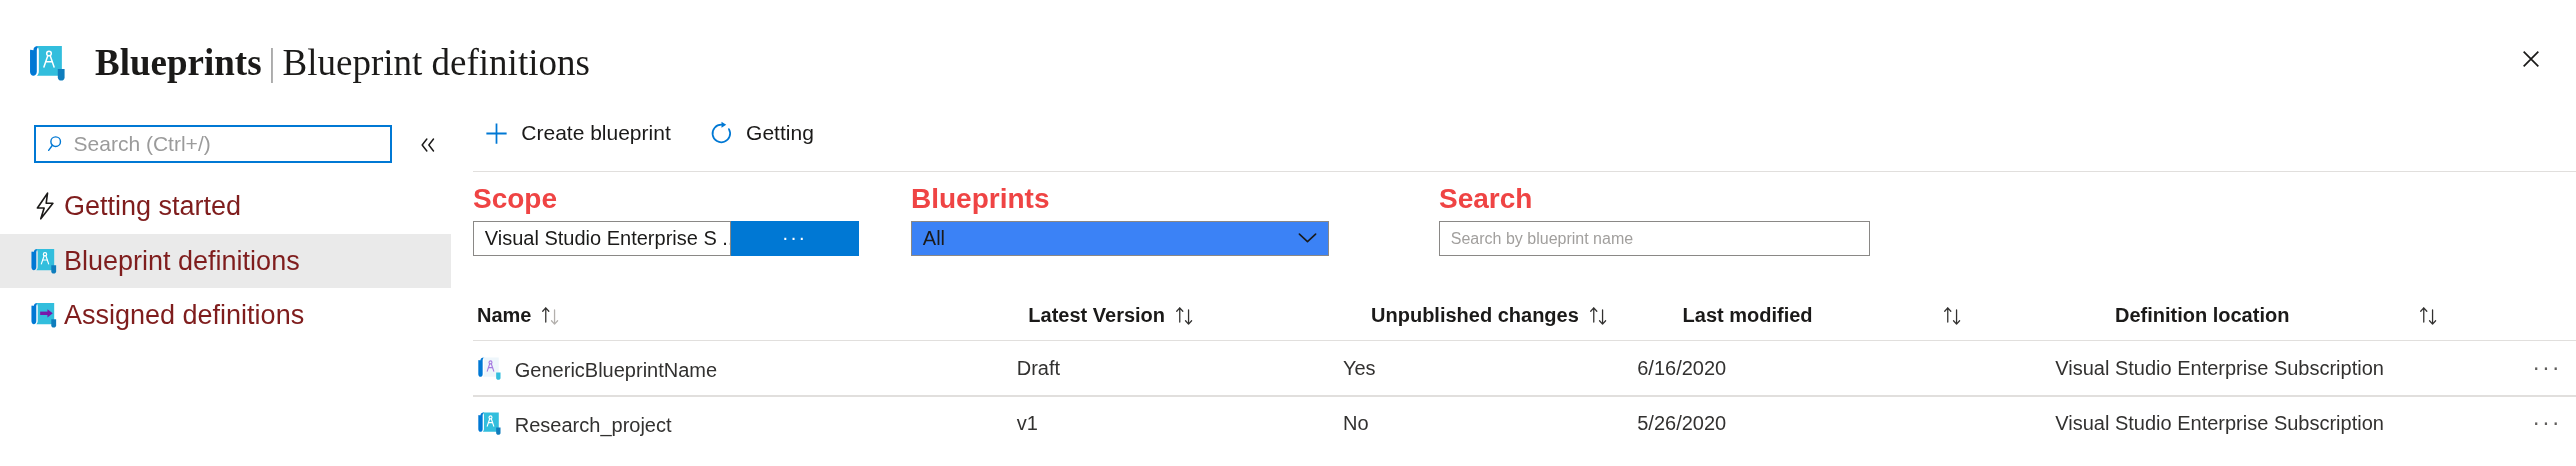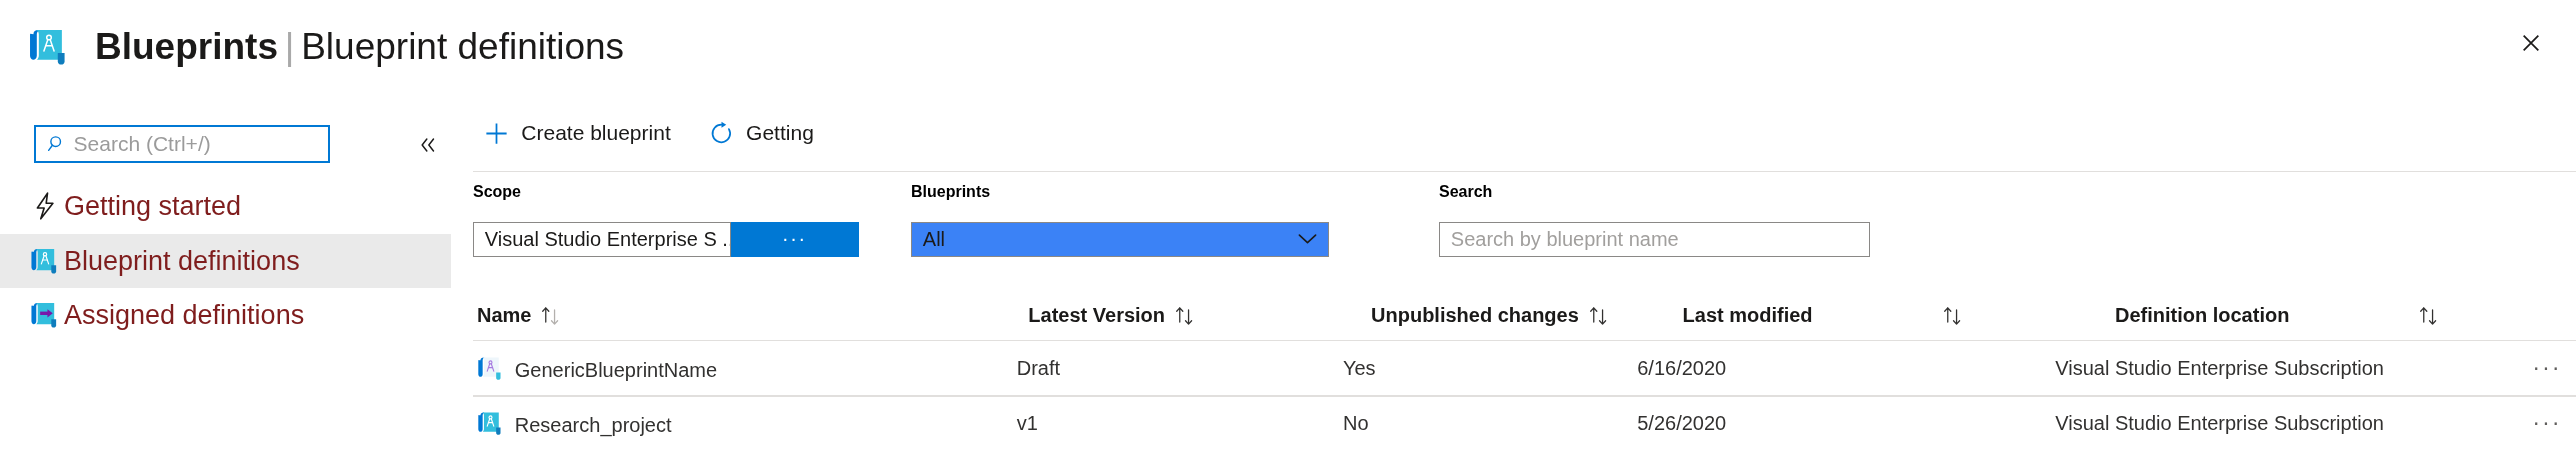--- a/index.html
+++ b/index.html
@@ -12,22 +12,22 @@
     height: 466px;
     font-family: "Liberation Sans", sans-serif;
     color: #1b1a19;
     overflow: hidden;
     position: relative;
   }
 
   
   .header {
     position: absolute;
-    left: 0; top: 0;
-    width: 2136px; height: 95px;
+    left: 0; top: 16px;
+    width: 2136px; height: 95px; font-family: Liberation Serif, serif;
   }
   .header-icon {
     position: absolute;
     left: 28px; top: 26px;
     width: 42px; height: 42px;
   }
   .header-title {
     position: absolute;
     left: 95px; top: 26px;
     font-size: 37px;
@@ -51,21 +51,21 @@
 
   
   .sidebar {
     position: absolute;
     left: 0; top: 95px;
     width: 451px; height: 372px;
   }
   .side-search-wrap {
     position: absolute;
     left: 34px; top: 30px;
-    width: 296px; height: 38px;
+    width: 358px; height: 38px;
     border: 2px solid #0078d4;
     box-sizing: border-box;
     background: #ffffff;
     display: flex; align-items: center;
     cursor: text;
   }
   .side-search-icon {
     margin-left: 10.8px;
     width: 20px; height: 20px;
     flex: 0 0 auto;
@@ -142,26 +142,26 @@
   }
 
   
   .filters {
     position: absolute;
     left: 0; top: 88px;
     height: 74px;
   }
   .filter-group { position: absolute; top: 0; }
   .filter-label {
-    font-size: 16px;
+    font-size: 28px;
     font-weight: bold;
-    color: #000000;
+    color: #ef4444;
     white-space: nowrap;
     display: block;
-    margin-bottom: 21px;
+    margin-bottom: 6px;
   }
   .filter-row { display: flex; align-items: stretch; }
   .scope-input {
     width: 258px; height: 35px;
     border: 1.4px solid #8a8886;
     box-sizing: border-box;
     background: #ffffff;
     display: flex; align-items: center;
     padding-left: 10.8px;
     font-size: 20px;
@@ -205,21 +205,21 @@
   .search-box {
     width: 431px; height: 35px;
     border: 1.4px solid #8a8886;
     box-sizing: border-box;
     background: #ffffff;
     display: flex; align-items: center;
     padding-left: 10.8px;
     cursor: text;
   }
   .search-box .ph {
-    font-size: 20px;
+    font-size: 16px;
     color: #a19f9d;
     white-space: nowrap;
   }
 
   
   .table {
     position: absolute;
     left: 0; top: 196px;
     width: 2103px;
   }

